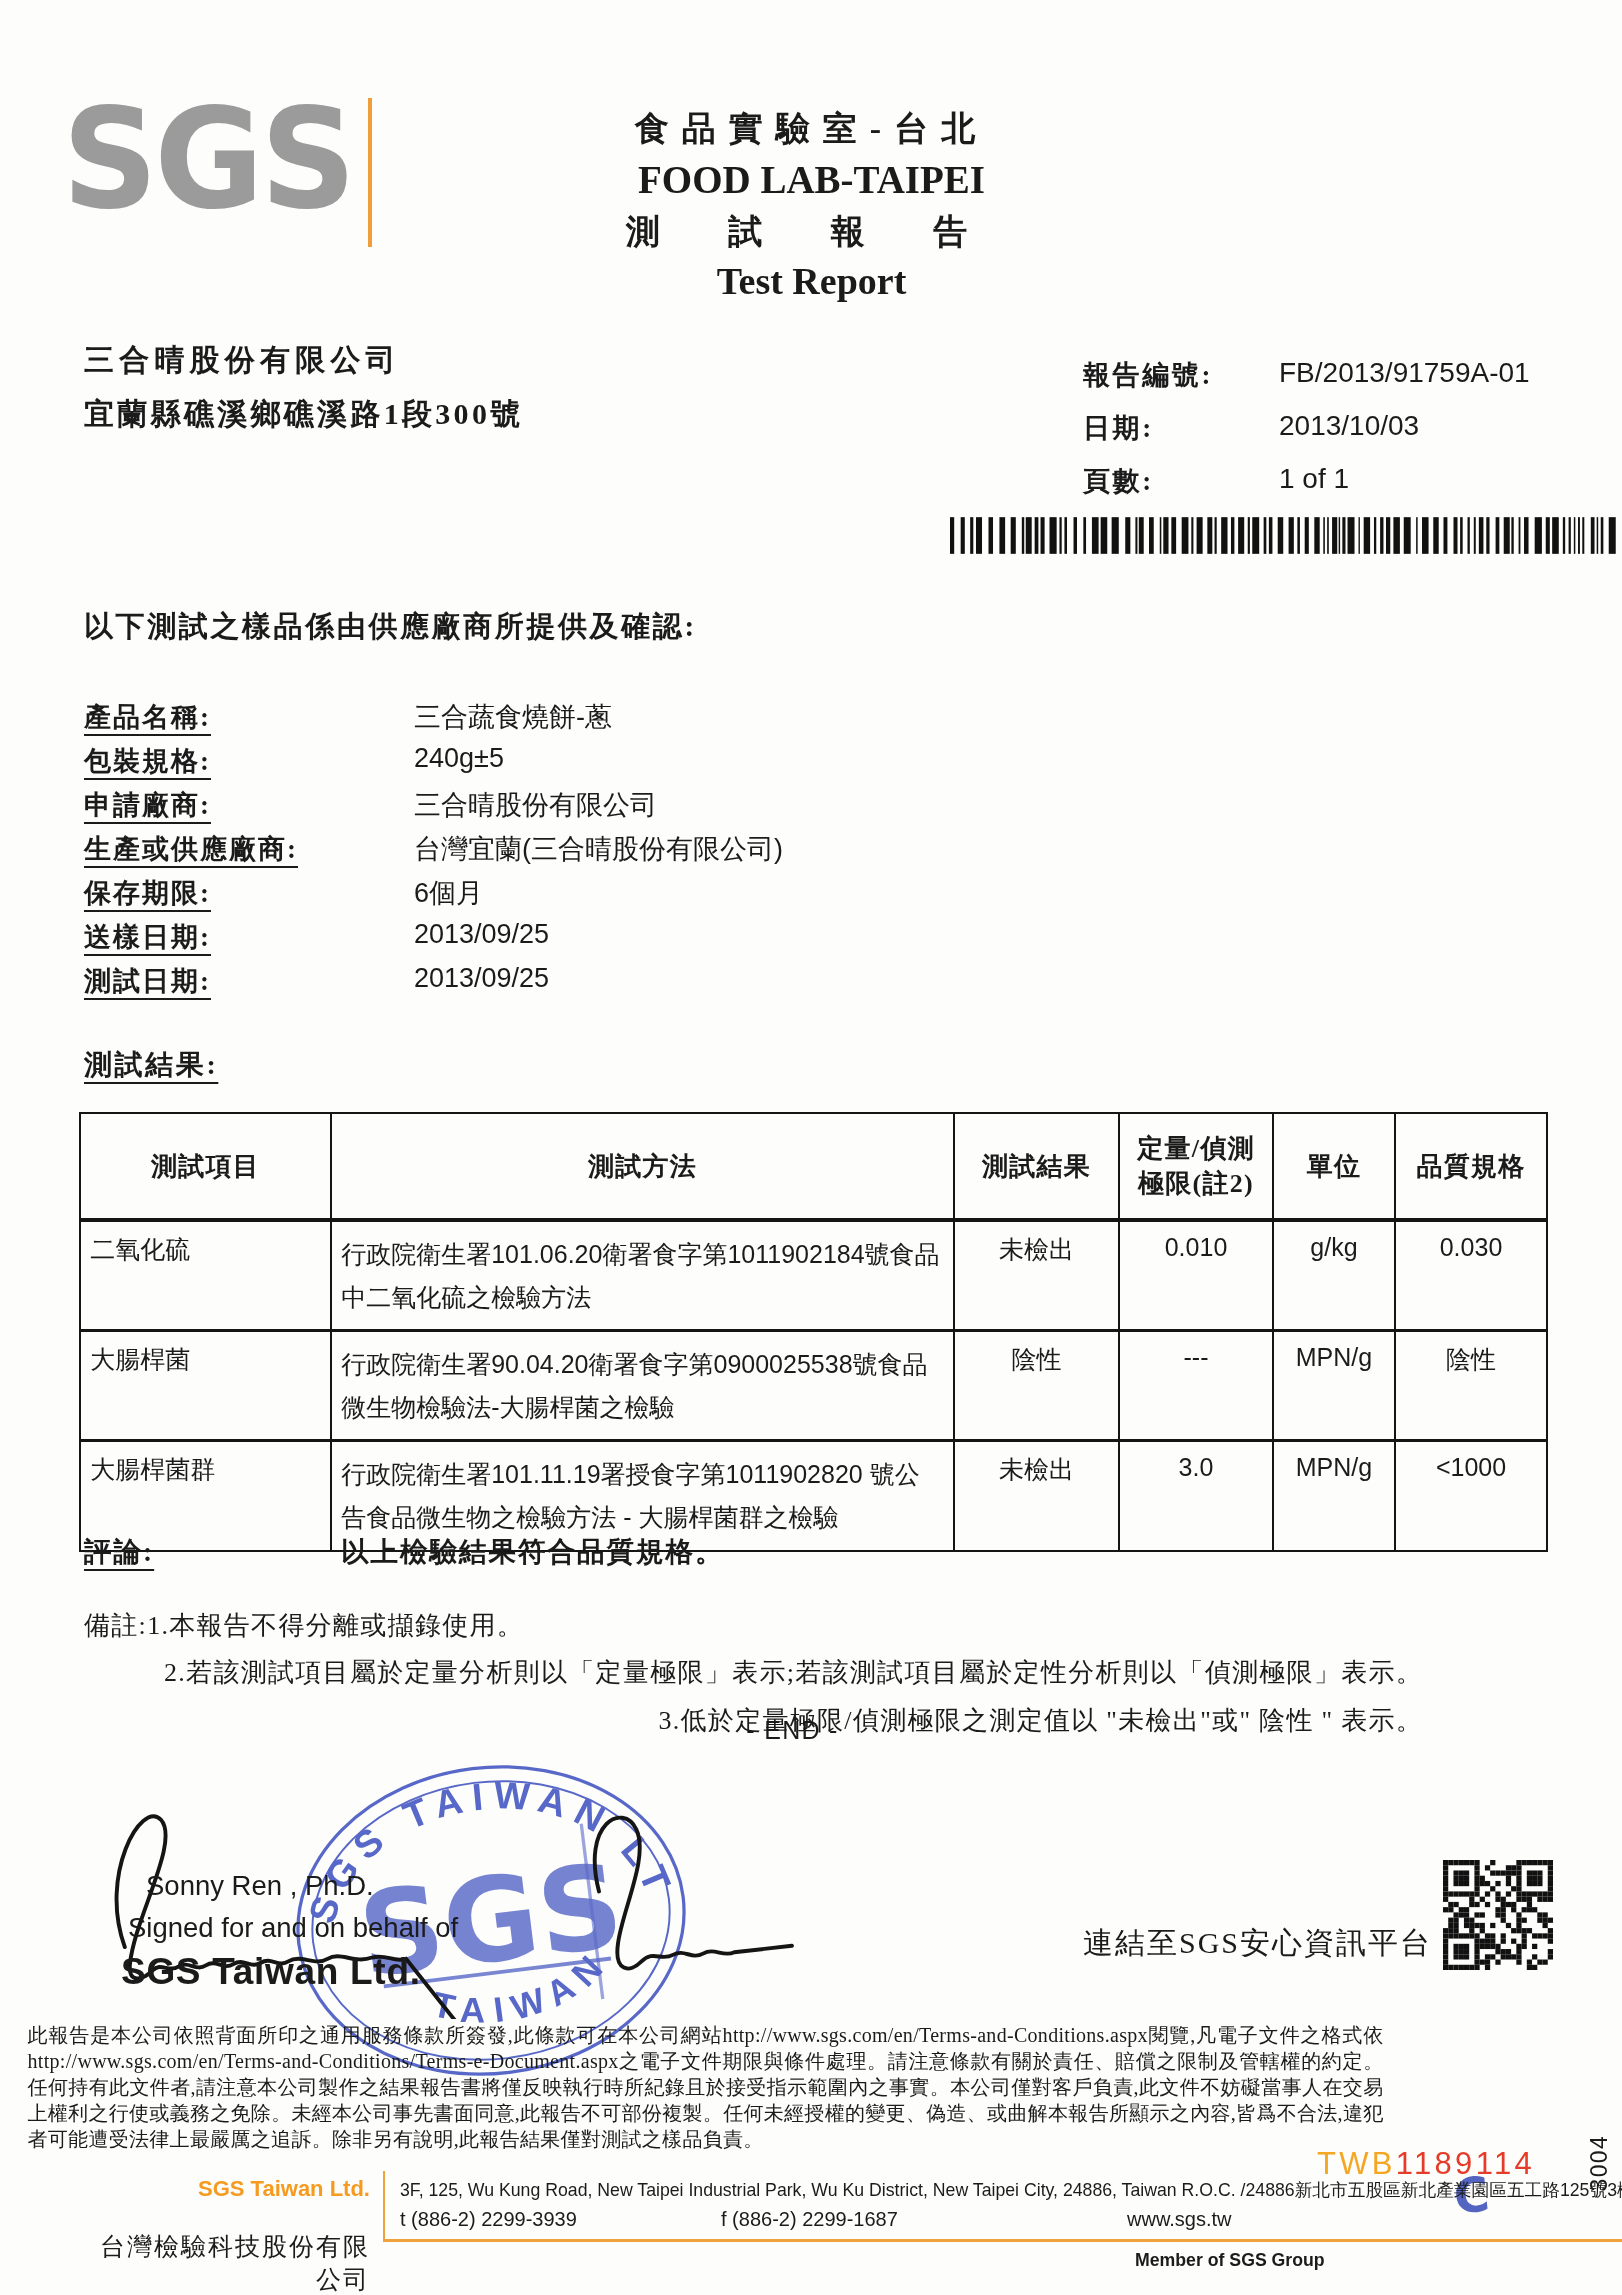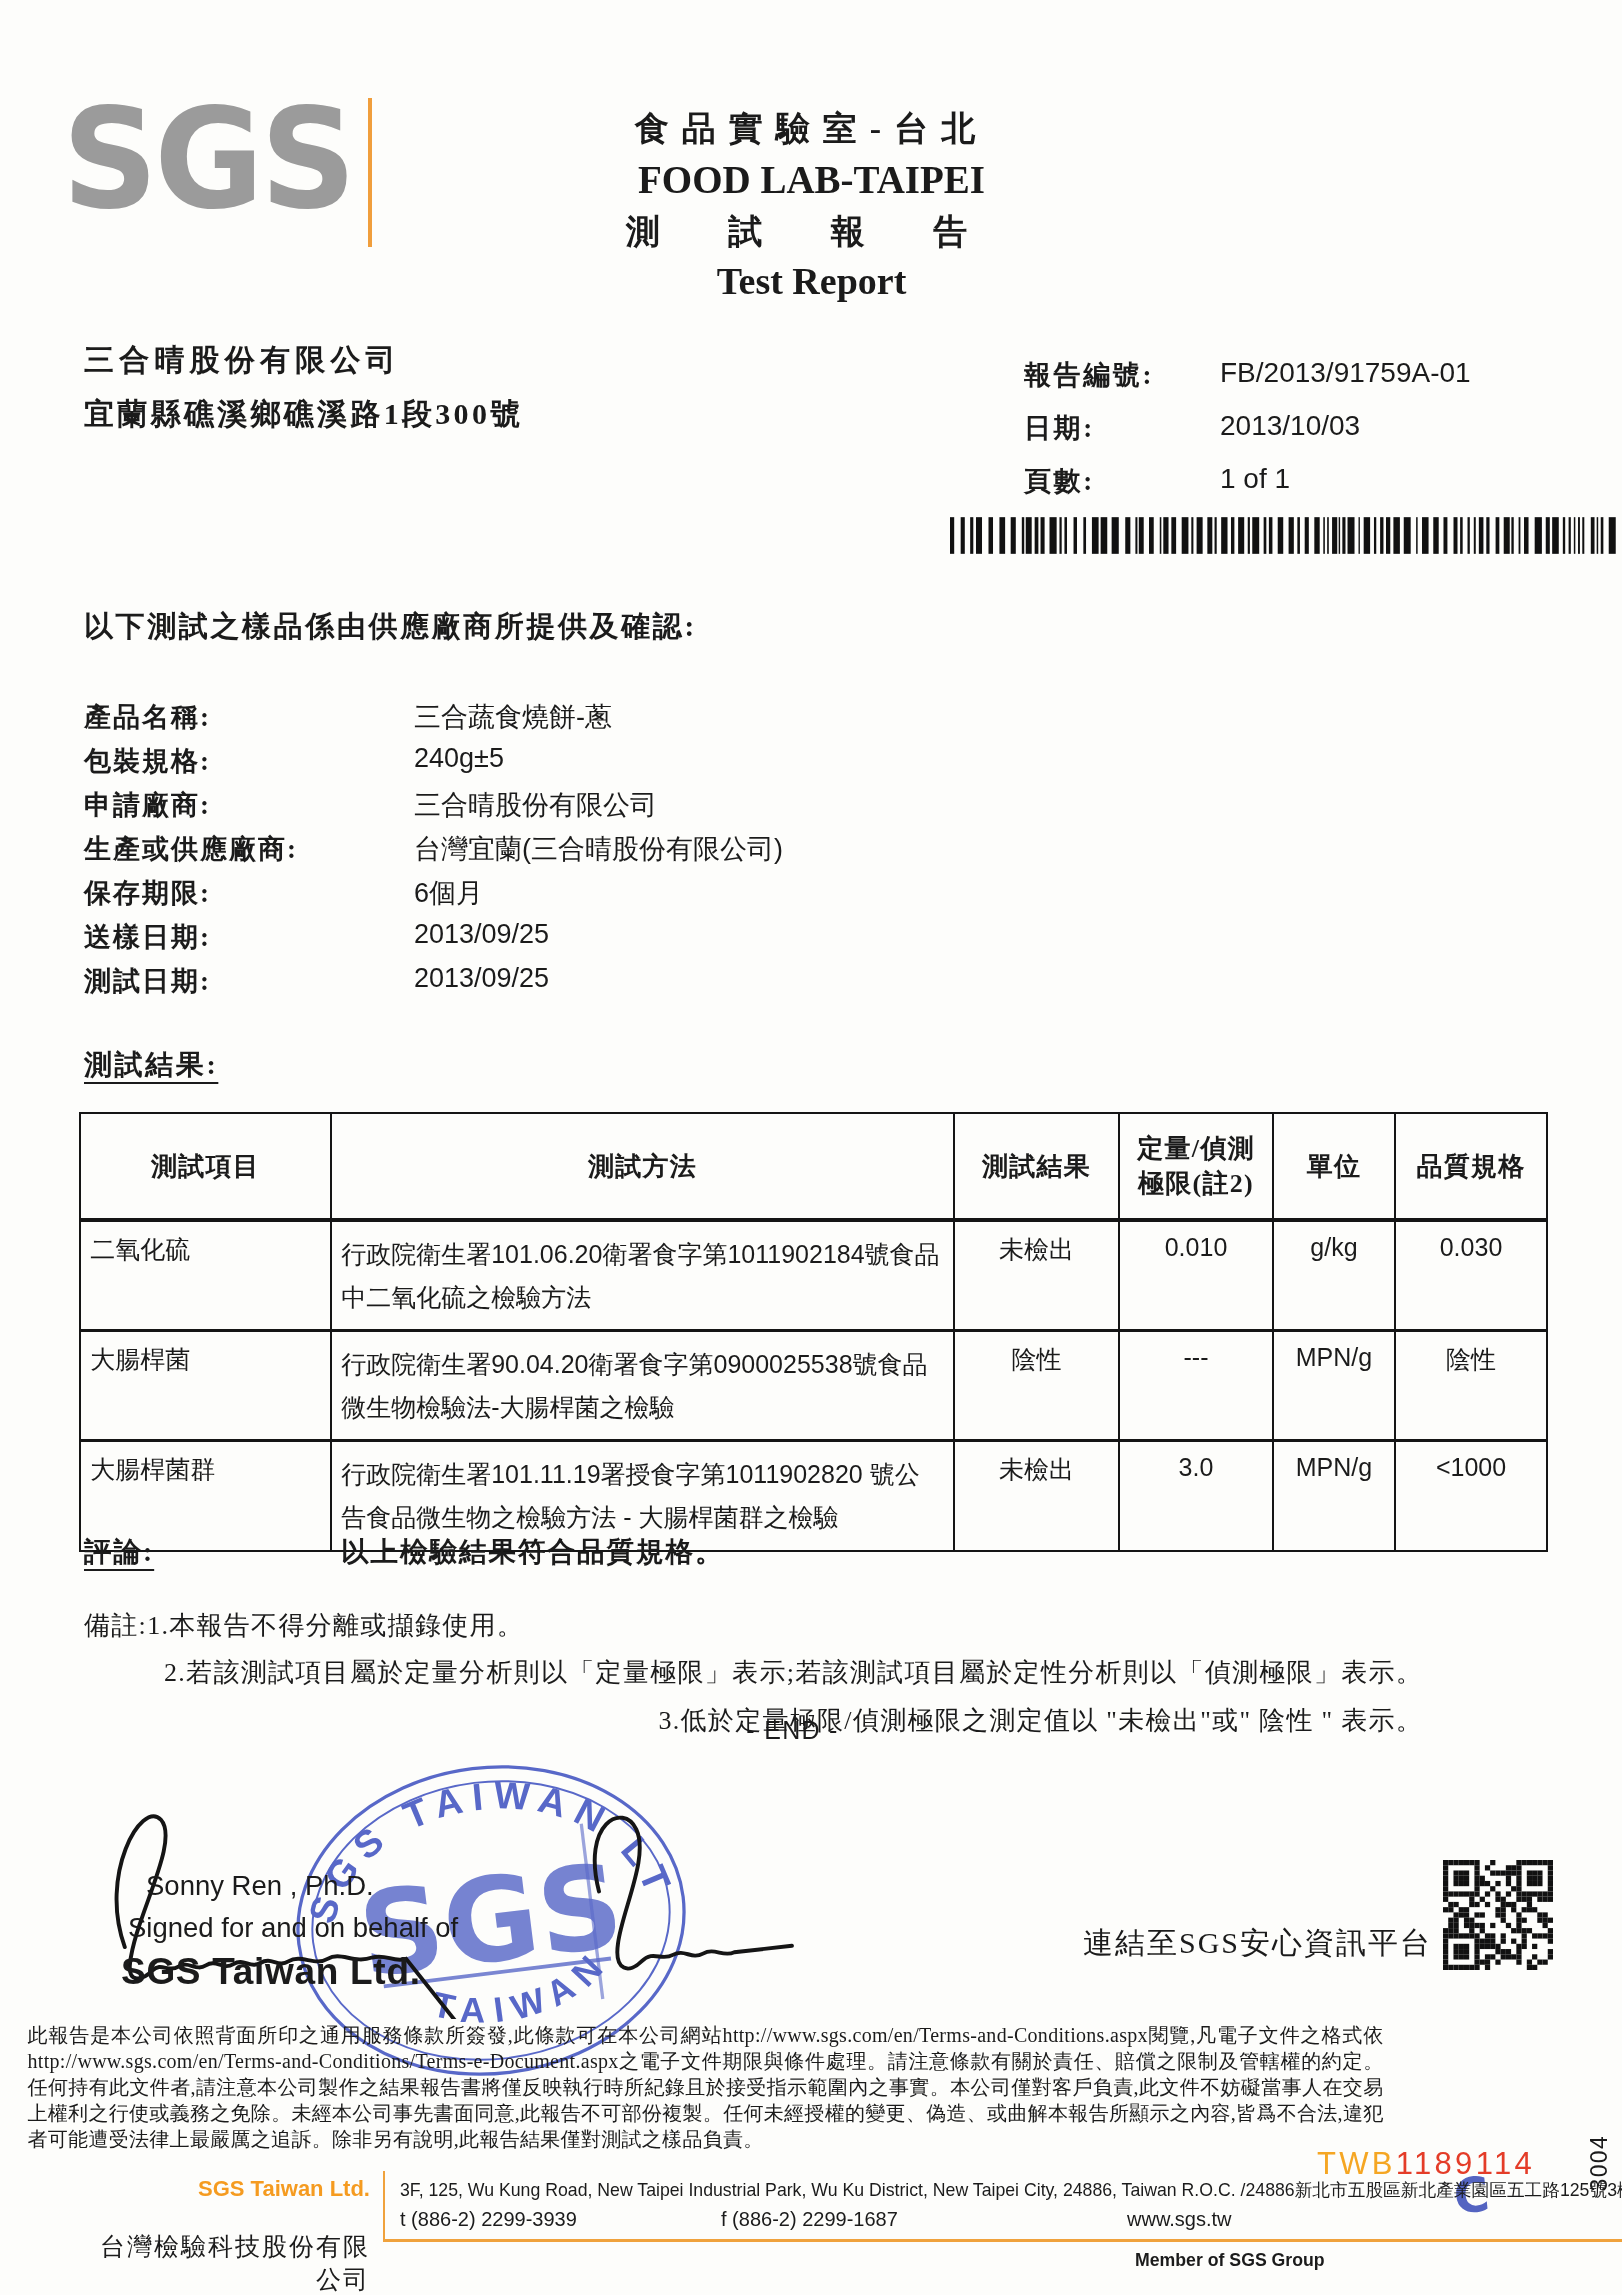--- a/index.html
+++ b/index.html
@@ -17,33 +17,33 @@
   .title-block { position:absolute; left:419px; width:785px; top:106px; text-align:center; }
   .t-zh1 { font-size:34px; font-weight:600; letter-spacing:13px; }
   .t-en1 { font-size:39px; font-weight:bold; margin-top:5.2px; }
   .t-zh2 { font-size:34px; font-weight:700; letter-spacing:30px; margin-top:6.5px; }
   .t-en2 { font-size:38px; font-weight:bold; margin-top:3.9px; }
 
   
   .client { position:absolute; left:84px; top:340px; }
   .client-name { font-size:30px; font-weight:bold; letter-spacing:5.2px; }
   .client-addr { font-size:30px; font-weight:bold; letter-spacing:3.3px; margin-top:13px; }
-  .report-info { position:absolute; left:1024px; top:357px; }
+  .report-info { position:absolute; left:1083px; top:357px; }
   .ri-row { display:flex; margin-bottom:17px; }
   .ri-label { width:196px; font-size:27px; font-weight:600; letter-spacing:2.6px; }
   .ri-value { font-family:"Liberation Sans", sans-serif; font-size:28px; }
 
   .barcode { position:absolute; left:950px; top:517px; width:673px; height:37px; }
 
   .statement { position:absolute; left:84px; top:607px; font-size:29px; font-weight:bold; letter-spacing:2.6px; }
 
   
   .sample-info { position:absolute; left:84px; top:699px; }
   .si-row { display:flex; height:44px; align-items:flex-start; }
-  .si-label { width:330px; font-size:27px; font-weight:bold; text-underline-offset:7.9px;
+  .si-label { width:330px; font-size:27px; font-weight:bold; text-decoration:underline; text-underline-offset:7.9px;
               text-decoration-thickness:2px; letter-spacing:2px; }
   .si-value { font-family:"Liberation Sans", sans-serif; font-size:27px; }
 
   .results-heading { position:absolute; left:84px; top:1046px; font-size:28px; font-weight:bold; letter-spacing:2.6px;
                      text-decoration:underline; text-underline-offset:7.9px; text-decoration-thickness:2px; }
 
   
   .results-table { position:absolute; left:79px; top:1112px; border-collapse:collapse; table-layout:fixed;
                    width:1466px; font-size:25px; }
   .results-table th, .results-table td { border:2px solid #151515; }

